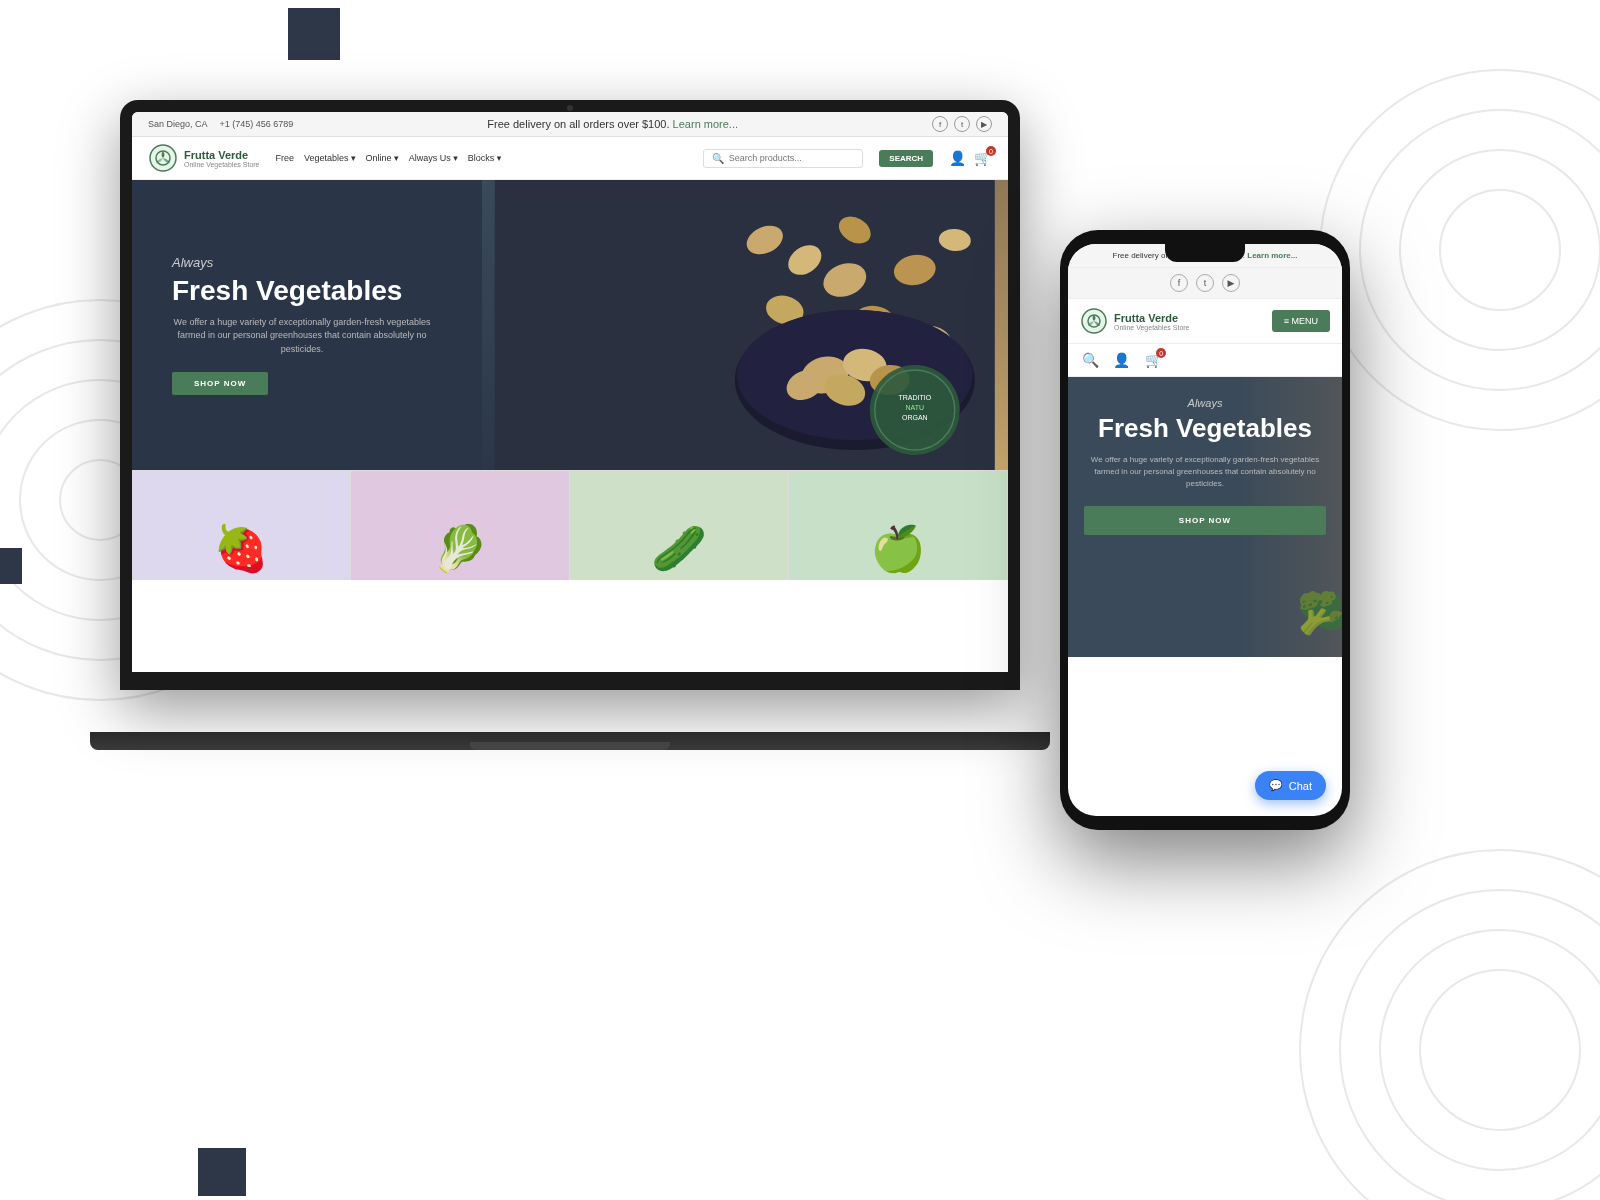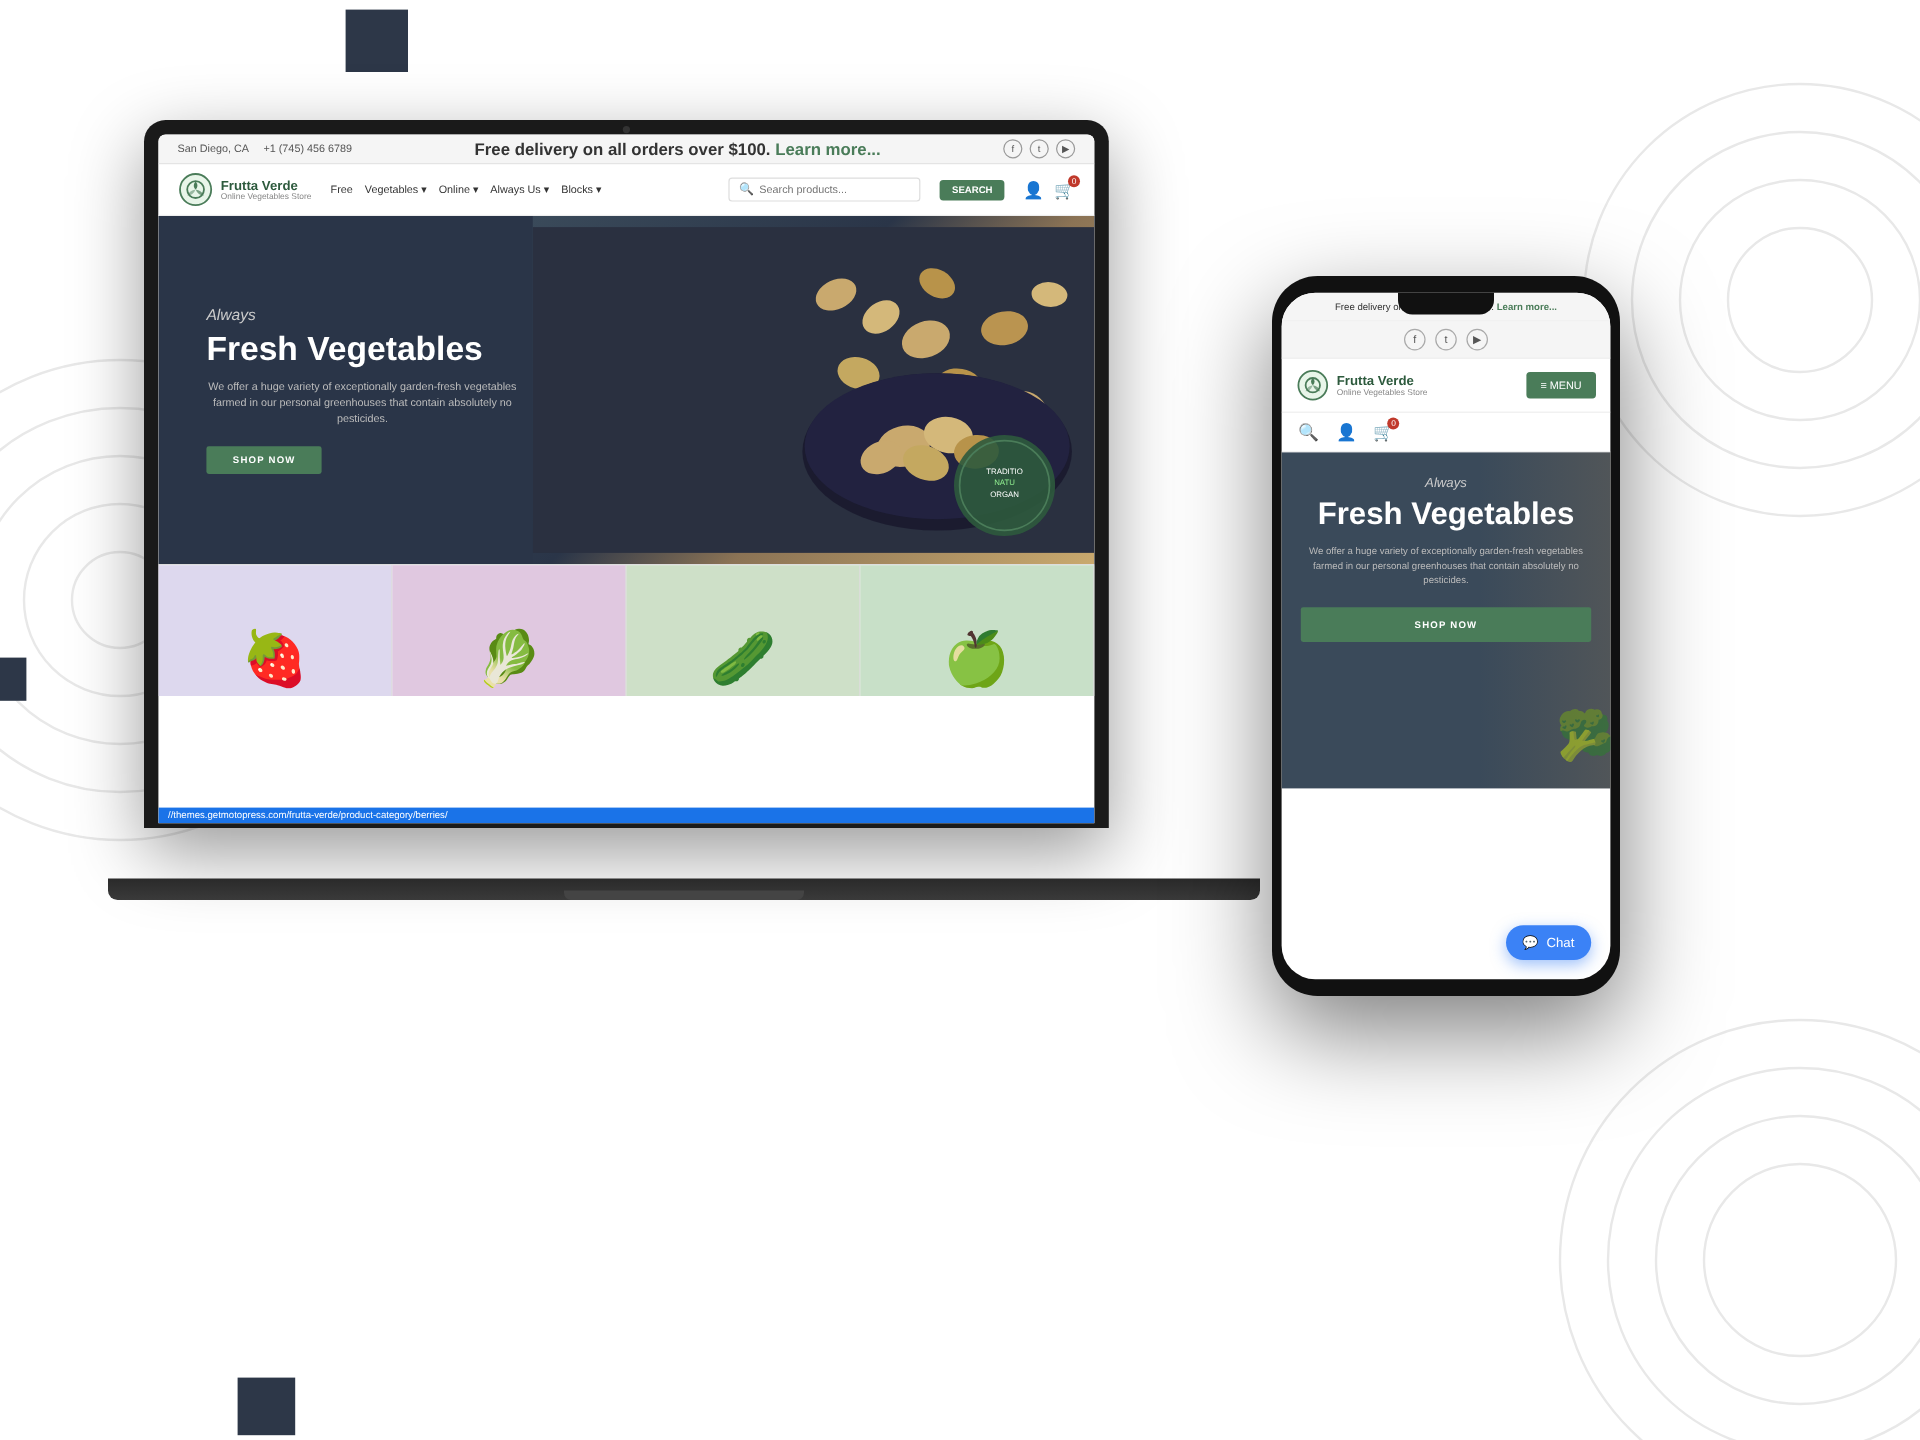--- a/index.html
+++ b/index.html
@@ -41,25 +41,25 @@
       position: absolute;
       left: 120px;
       top: 100px;
       width: 900px;
       height: 650px;
     }
 
     .laptop-outer {
       position: absolute;
       top: 0; left: 0;
-      width: 804px;
+      width: 900px;
       height: 590px;
       background: #1a1a1a;
       border-radius: 18px 18px 0 0;
-      padding: 12px 12px 4px 12px;
+      padding: 12px 12px 18px 12px;
       box-shadow: 0 20px 60px rgba(0,0,0,0.4);
     }
 
     .laptop-screen {
       width: 100%;
       height: 100%;
       background: #fff;
       border-radius: 6px 6px 0 0;
       overflow: hidden;
       position: relative;
@@ -117,23 +117,22 @@
       border-bottom: 1px solid #e0e0e0;
     }
 
     .site-topbar-left {
       display: flex;
       gap: 12px;
       align-items: center;
     }
 
     .site-topbar-center {
-      font-size: 14px;
+      font-size: 11px;
       color: #333;
-      font-weight: bold;
     }
 
     .site-topbar-center a {
       color: #4a7c59;
       text-decoration: none;
     }
 
     .site-topbar-right {
       display: flex;
       gap: 6px;
@@ -688,23 +687,20 @@
                 <span style="font-size:45px;">🥒</span>
               </div>
             </div>
             <div class="category-item" style="background:#c8e0c8;">
               <div style="display:flex;align-items:flex-end;justify-content:center;height:100%;padding-bottom:5px;">
                 <span style="font-size:45px;">🍏</span>
               </div>
             </div>
           </div>
 
-          <div class="url-bar">
-            <span>//themes.getmotopress.com/frutta-verde/product-category/berries/</span>
-          </div>
         </div>
       </div>
     </div>
     <div class="laptop-base"></div>
   </div>
 
   <div class="phone">
     <div class="phone-outer">
       <div class="phone-notch"></div>
       <div class="phone-screen">

